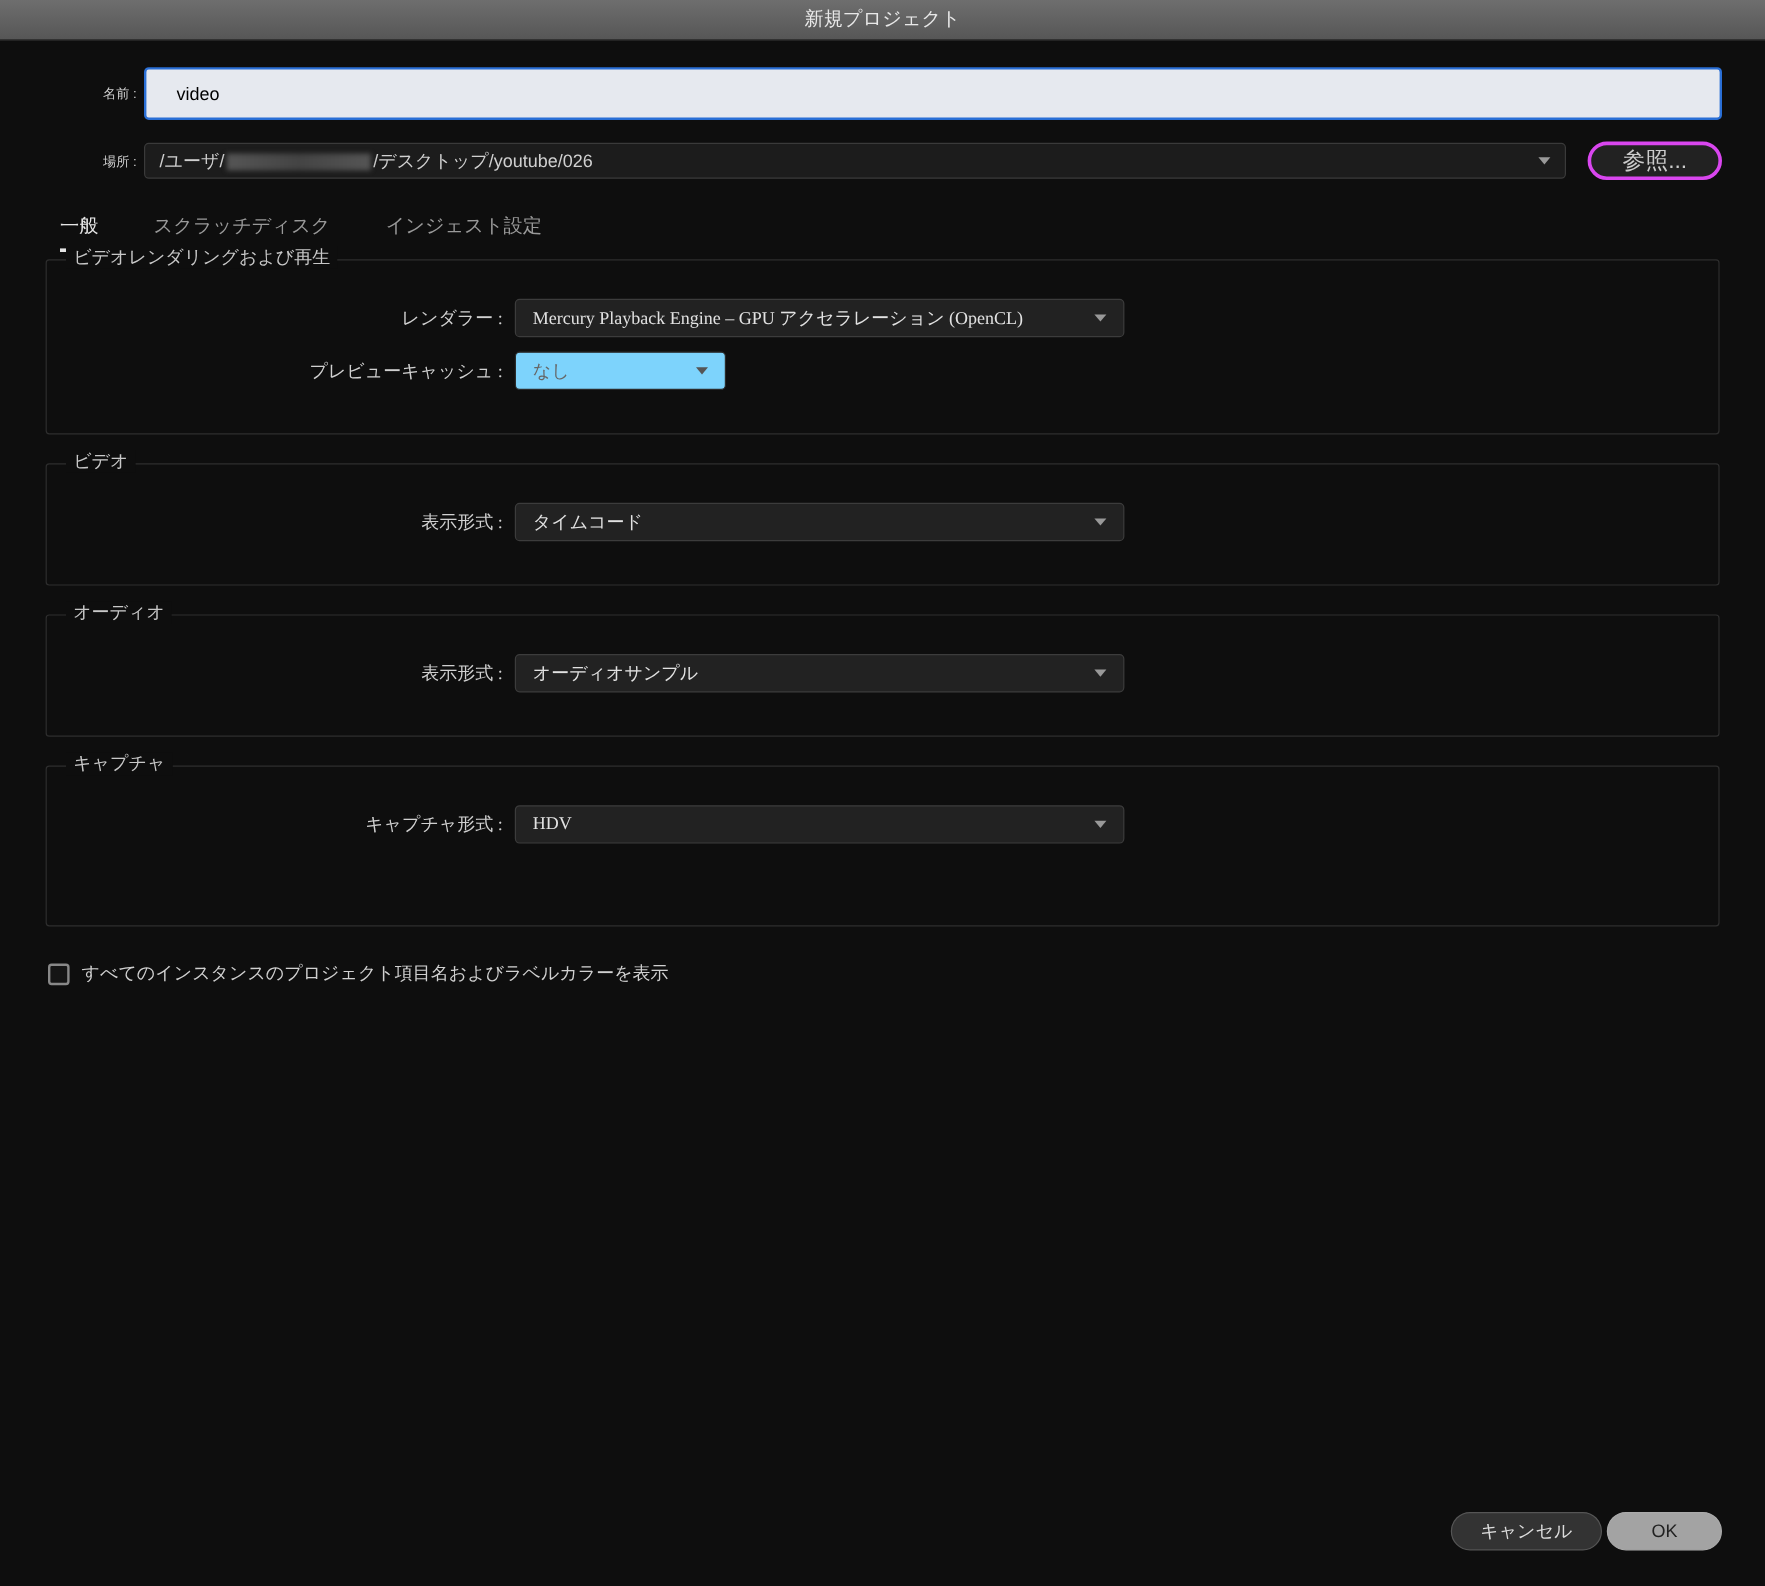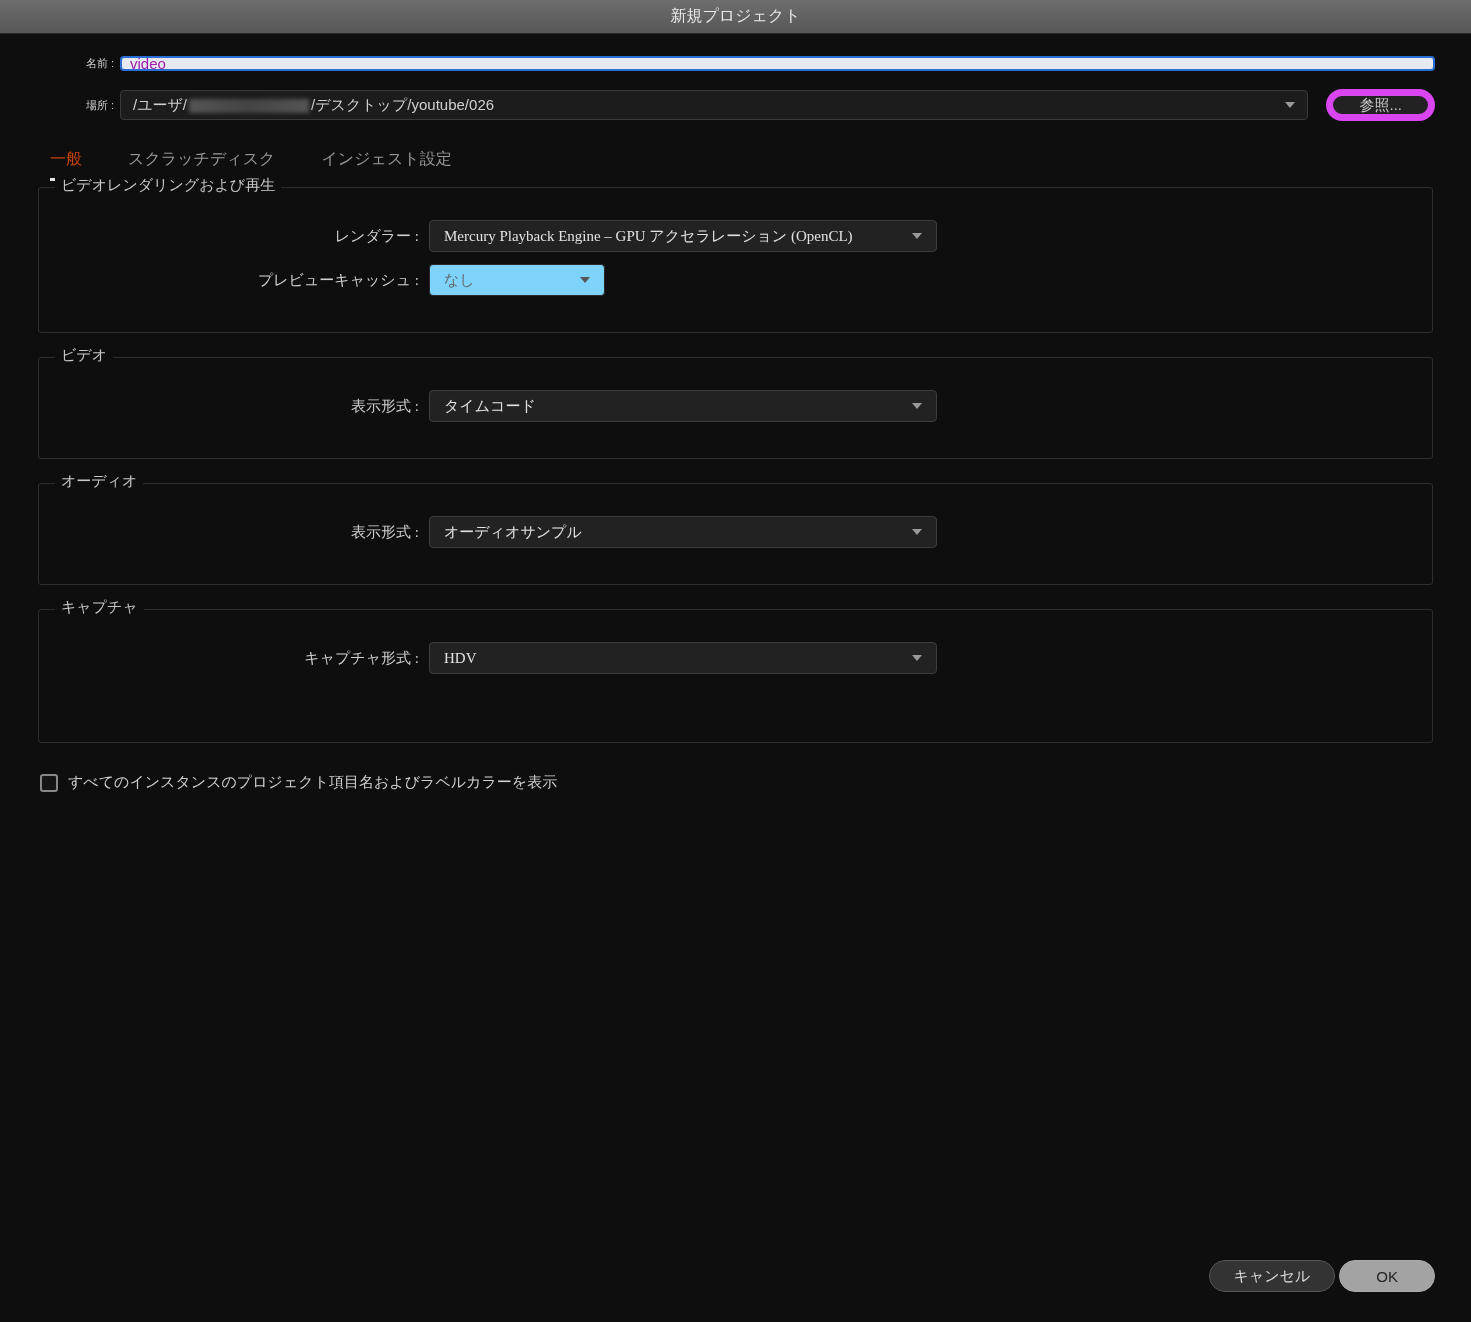--- a/index.html
+++ b/index.html
@@ -32,26 +32,26 @@
   }
   .field-label {
     width: 78px;
     text-align: right;
     color: #d0d0d0;
     font-size: 11px;
     margin-right: 6px;
   }
   .name-input {
     flex: 1;
-    height: 15px;
+    height: 44px;
     background: #e6e9ef;
     border: 2px solid #2a6fd6;
     border-radius: 4px;
-    color: #a21caf;
-    padding: 0 8px;
+    color: #000000;
+    padding: 0 25px;
     font-size: 15px;
   }
   .loc-select {
     flex: 1;
     height: 30px;
     background: #1c1c1c;
     border: 1px solid #3a3a3a;
     border-radius: 4px;
     display: flex;
     align-items: center;
@@ -66,41 +66,41 @@
     height:14px;
     background: linear-gradient(90deg,#555,#444,#555);
     filter: blur(2px);
     vertical-align: middle;
     margin: 0 2px;
   }
   .browse-btn {
     height: 32px;
     padding: 0 26px;
     background: #222;
-    border: 7px solid #d946ef;
+    border: 3px solid #d946ef;
     border-radius: 16px;
     color: #ccc;
-    font-size: 15px;
+    font-size: 19px;
     display:flex;
-    align-items:flex-start;
+    align-items:flex-end;
   }
   .tabs {
     display: flex;
     gap: 46px;
     padding: 10px 14px 0 14px;
     margin-bottom: 6px;
   }
   .tab {
     color: #999;
     font-size: 16px;
     padding-bottom: 8px;
     cursor: pointer;
   }
   .tab.active {
-    color: #c2410c;
+    color: #e5e5e5;
     border-bottom: 3px solid #e4e4e4;
   }
   .panel {
     padding: 0 2px;
     font-family: Liberation Serif, serif;
   }
   .fieldset {
     border: 1px solid #2e2e2e;
     border-radius: 3px;
     margin-bottom: 24px;

